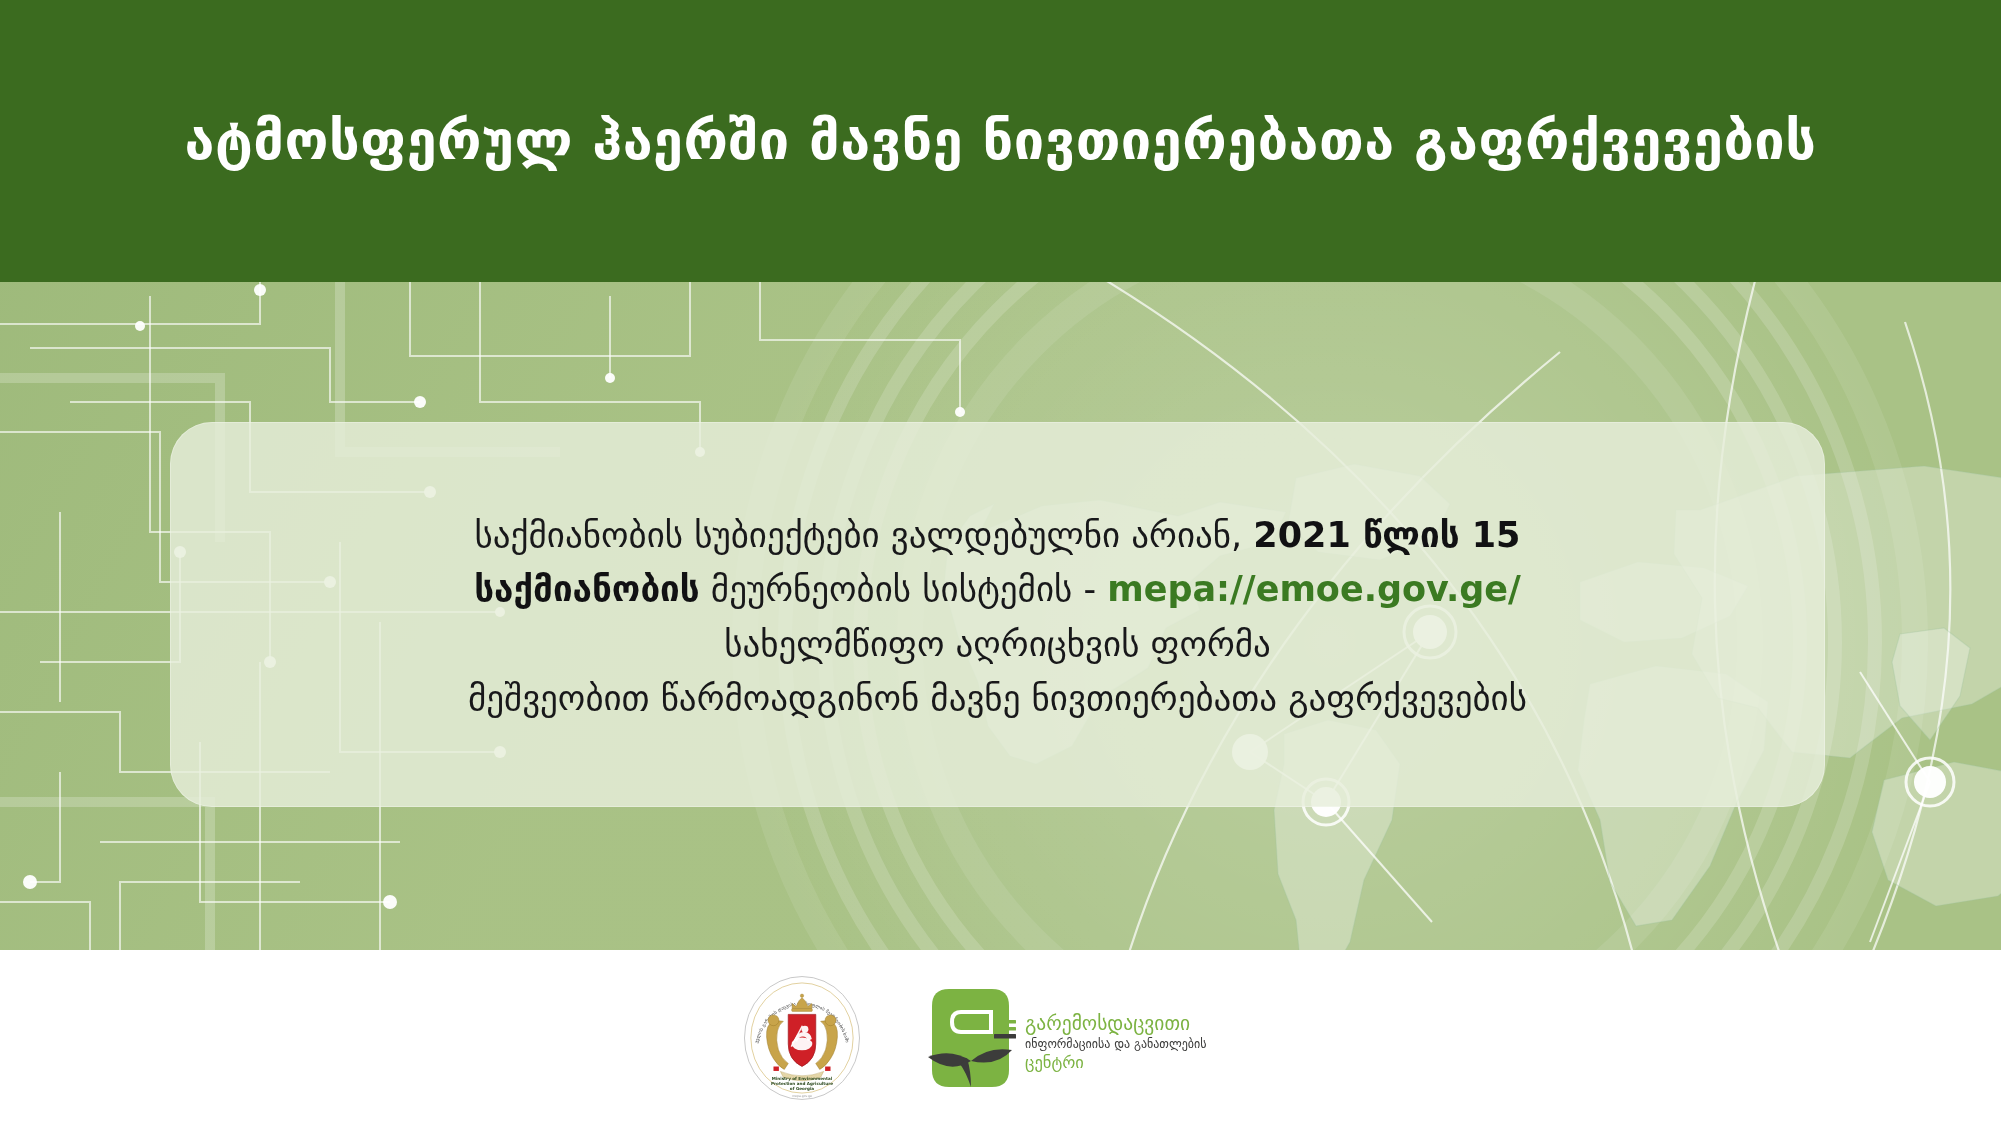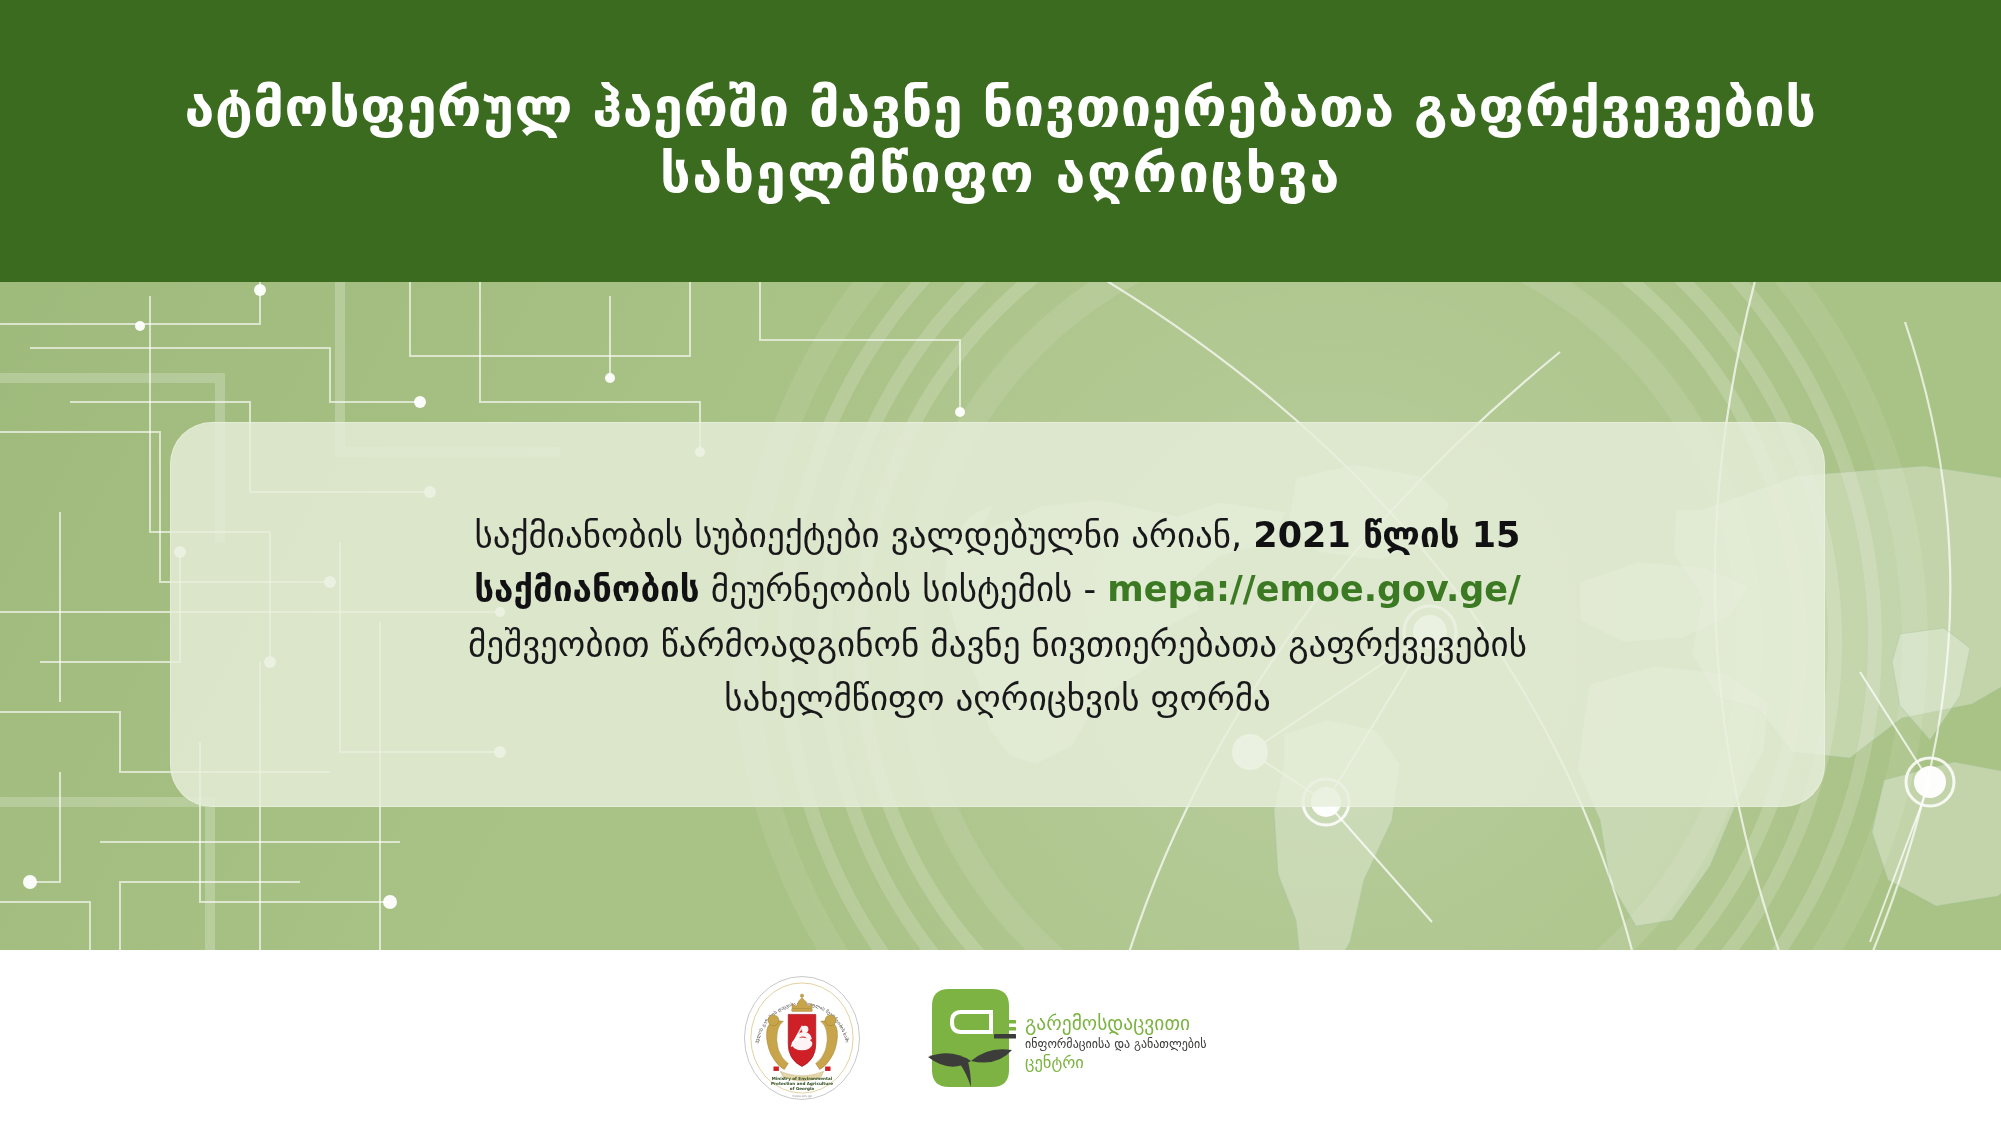--- a/index.html
+++ b/index.html
@@ -279,31 +279,30 @@
       <div class="card-text">
 
         <div class="body-line">
           <span>საქმიანობის სუბიექტები ვალდებულნი არიან, </span><span class="b-strong">2021 წლის 15</span>
         </div>
 
         <div class="body-line">
           <span class="b-strong">საქმიანობის</span><span> მეურნეობის სისტემის - </span><span class="b-url">mepa://emoe.gov.ge/</span>
         </div>
 
+        <div class="body-line">სახელმწიფო აღრიცხვის ფორმა</div>
         <div class="body-line">მეშვეობით წარმოადგინონ მავნე ნივთიერებათა გაფრქვევების</div>
-        <div class="body-line">სახელმწიფო აღრიცხვის ფორმა</div>
 
       </div>
     </div>
   </div>
 
   <div class="header-band">
     <div class="header-inner">
       <div class="title-line title-line-1">ატმოსფერულ ჰაერში მავნე ნივთიერებათა გაფრქვევების</div>
-      <div class="title-line title-line-2">სახელმწიფო  აღრიცხვა</div>
     </div>
   </div>
 
   <div class="footer">
 
     <svg class="logo-ministry" viewBox="0 0 240 256" aria-hidden="true">
       <ellipse cx="120" cy="128" rx="117" ry="125" fill="#ffffff" stroke="#b9b9b9" stroke-width="1.6"></ellipse>
       <ellipse cx="120" cy="128" rx="104" ry="112" fill="none" stroke="#c9a94e" stroke-width="1.1"></ellipse>
 
       <defs>

